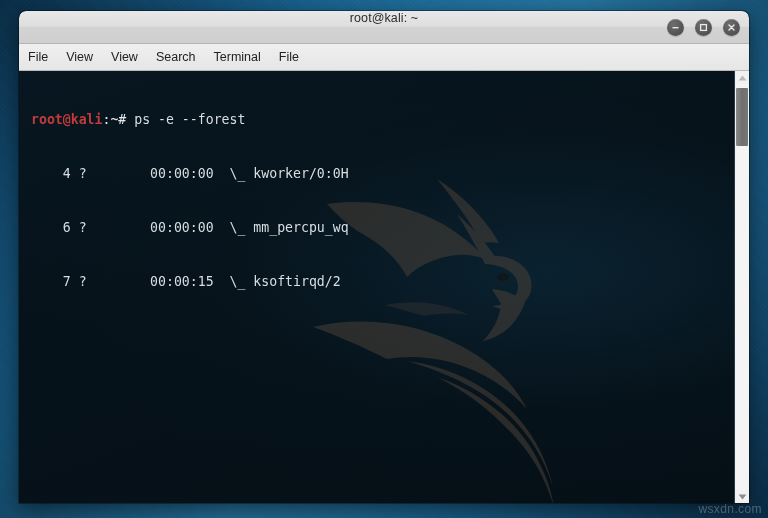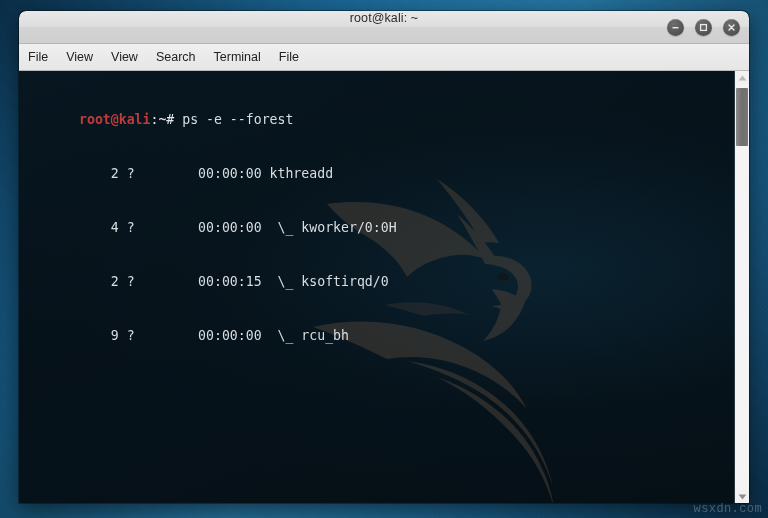--- a/index.html
+++ b/index.html
@@ -132,21 +132,20 @@
     height: 400px;
     opacity: 0.55;
     pointer-events: none;
   }
 
   #term-scroll {
     position: relative;
     flex: 1 1 auto;
     overflow: hidden;
     padding: 4px 0 0 0;
-    margin-left: 48px;
   }
   #term-text {
     position: relative;
     font-family: "DejaVu Sans Mono", "Liberation Mono", monospace;
     font-size: 13.2px;
     line-height: 18px;
     color: #d8dee2;
     white-space: pre;
     padding-left: 12px;
     user-select: text;
@@ -189,21 +188,21 @@
     background: linear-gradient(to right, #8a8a8a 0%, #6f6f6f 50%, #777 100%);
     border-radius: 1px;
   }
 
   
   #watermark {
     position: absolute;
     right: 6px;
     bottom: 2px;
     font-size: 12px;
-    font-family: Liberation Mono, monospace;
+    font-family: Liberation Sans, sans-serif;
     color: rgba(215,230,240,0.30);
     letter-spacing: 0.4px;
     user-select: none;
     z-index: 50;
   }
 </style>
 </head>
 <body>
 
 <div id="desktop">
@@ -269,24 +268,23 @@
         <path d="M150 268 C190 282 222 306 242 336 C256 357 264 379 267 398
                  C260 374 248 350 230 330 C206 303 180 283 150 268 Z"></path>
         <path d="M98 196 C128 190 158 194 182 206 C168 204 152 204 138 207
                  C122 203 110 199 98 196 Z" opacity="0.55"></path>
       </g>
     </svg>
 
     <div id="term-scroll">
       <div id="term-text">
         <div class="ln"><span class="u-host">root@kali</span><span class="u-path">:~# </span><span class="u-cmd">ps -e --forest</span></div>
-        <div class="ln">    2 ?        00:00:00 kthreadd</div>
         <div class="ln">    4 ?        00:00:00  \_ kworker/0:0H</div>
-        <div class="ln">    2 ?        00:00:15  \_ ksoftirqd/0</div>
-        <div class="ln">    9 ?        00:00:00  \_ rcu_bh</div>
+        <div class="ln">    6 ?        00:00:00  \_ mm_percpu_wq</div>
+        <div class="ln">    7 ?        00:00:15  \_ ksoftirqd/2</div>
         
         
         
         
         
         
         
         
         
         

